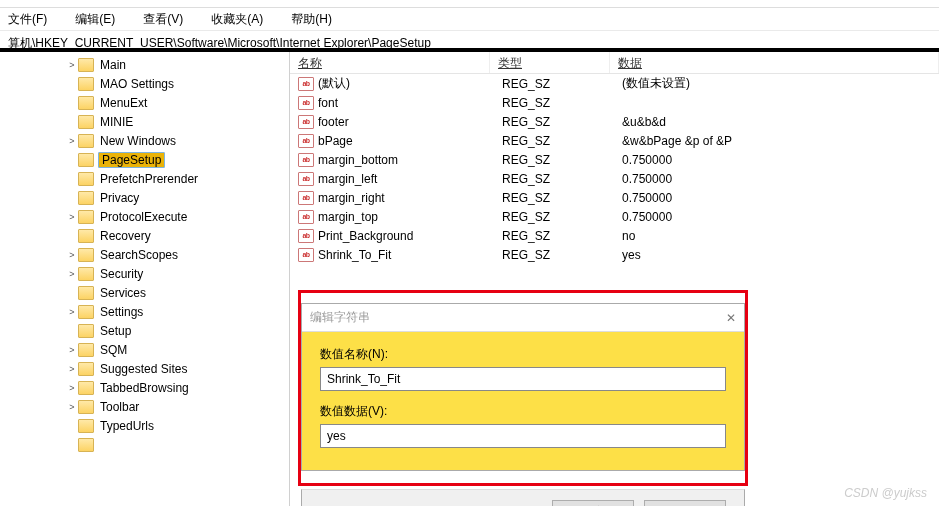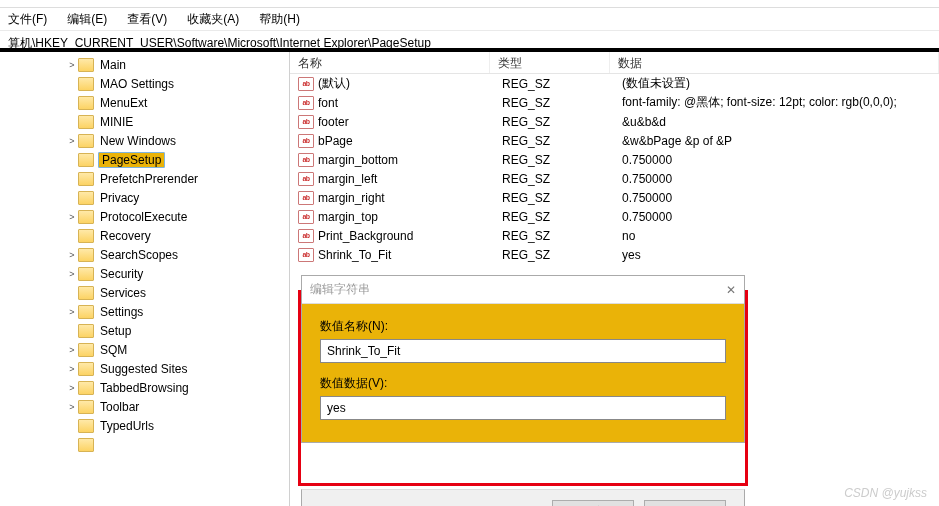--- a/index.html
+++ b/index.html
@@ -1,40 +1,40 @@
 <!DOCTYPE html>
 <html><head>
 <meta charset="utf-8">
 <style>
 * { margin: 0; padding: 0; box-sizing: border-box; font-family: "Microsoft YaHei", "Segoe UI", sans-serif; font-size: 12px; }
 body { background: #fff; width: 939px; height: 506px; overflow: hidden; color: #000; }
 .titlebar-stub { height: 8px; border-bottom: 1px solid #ddd; background:#fff; }
-.menubar { padding: 2px 8px; height: 22px; display: flex; gap: 20px; align-items:center; }
+.menubar { padding: 2px 8px; height: 22px; display: flex; gap: 28px; align-items:center; }
 .menubar span { color:#000; }
 .pathbar { padding: 4px 8px; height: 22px; border-bottom: 4px solid #000000; border-top:1px solid #eaeaea; }
 .content { display: flex; height: calc(506px - 52px); }
 .tree-pane { width: 290px; border-right: 1px solid #d0d0d0; overflow: hidden; padding-top:3px;}
 .tree-row { display: flex; align-items: center; height: 19px; padding-left: 8px; white-space: nowrap; }
 .indent1 { width: 58px; display:inline-block; position:relative; }
 .chevron { width: 12px; display:inline-flex; align-items:center; justify-content:center; color:#555; font-size:9px;}
 .folder-icon { width: 16px; height: 14px; background: linear-gradient(#ffe9a8,#fcd364); border:1px solid #d7b354; border-radius:1px; margin-right:4px; flex-shrink:0;}
 .tree-label { padding:0 2px; }
 .tree-label.selected { background:#eab308; border:1px solid #7eb4e1; padding:0 3px; border-radius:1px;}
 .list-pane { flex:1; position:relative; }
 .list-header { display:flex; height:22px; border-bottom:1px solid #e5e5e5; }
-.list-header div { padding:3px 8px; color:#333; border-right:1px solid #eee;}
+.list-header div { padding:3px 8px; color:#333; border-right:1px solid #eee;text-decoration:underline;}
 .col-name { width:200px; } .col-type { width:120px; } .col-data { flex:1; }
 .list-body { }
 .list-row { display:flex; height:19px; align-items:center; padding-left:8px;}
 .str-icon { width:16px; height:14px; border:1px solid #c77; background:#fff; border-radius:1px; margin-right:4px; flex-shrink:0; display:flex; align-items:center; justify-content:center; font-size:7px; color:#c33; font-weight:bold; letter-spacing:-0.5px;}
 .list-row .c-name { width:184px; white-space:nowrap; overflow:hidden;}
 .list-row .c-type { width:120px; white-space:nowrap;}
 .list-row .c-data { flex:1; white-space:nowrap; overflow:hidden;}
 .dialog-border{ position:absolute; left:8px; top:238px; width:450px; height:196px; border:3px solid #e60012; }
-.dialog { position:absolute; left:11px; top:223px; width:444px; background:#eab308; border:1px solid #aaa;}
+.dialog { position:absolute; left:11px; top:251px; width:444px; background:#fde047; border:1px solid #aaa;}
 .dlg-title { height:28px; background:#fff; border-bottom:1px solid #ddd; display:flex; align-items:center; padding:0 8px; color:#999; position:relative;}
 .dlg-close { position:absolute; right:8px; color:#777; font-size:12px;}
 .dlg-body { padding:14px 18px 10px 18px; }
 .dlg-label { margin-bottom:4px; }
 .dlg-input { width:100%; height:24px; border:1px solid #888; padding:2px 6px; background:#fff; margin-bottom:12px;}
 .dlg-buttons{ position:absolute; left:11px; top:437px; width:444px; height:46px; background:#f0f0f0; border:1px solid #aaa; border-top:1px solid #ddd; display:flex; justify-content:flex-end; align-items:center; gap:10px; padding-right:18px;}
 .dlg-btn { width:82px; height:24px; border:1px solid #adadad; background:#e1e1e1; text-align:center; line-height:22px; cursor:pointer;}
 .watermark { position:absolute; right:12px; bottom:6px; color:#ccc; font-size:12px; font-style:italic;margin-left:40px;}
 </style>
 </head>
@@ -191,21 +191,20 @@
         <div class="list-row">
           <span class="str-icon">ab</span>
           <span class="c-name">(默认)</span>
           <span class="c-type">REG_SZ</span>
           <span class="c-data">(数值未设置)</span>
         </div>
         <div class="list-row">
           <span class="str-icon">ab</span>
           <span class="c-name">font</span>
           <span class="c-type">REG_SZ</span>
-          <span class="c-data">font-family: @黑体; font-size: 12pt; color: rgb(0,0,0);</span>
         </div>
         <div class="list-row">
           <span class="str-icon">ab</span>
           <span class="c-name">footer</span>
           <span class="c-type">REG_SZ</span>
           <span class="c-data">&amp;u&amp;b&amp;d</span>
         </div>
         <div class="list-row">
           <span class="str-icon">ab</span>
           <span class="c-name">bPage</span>

